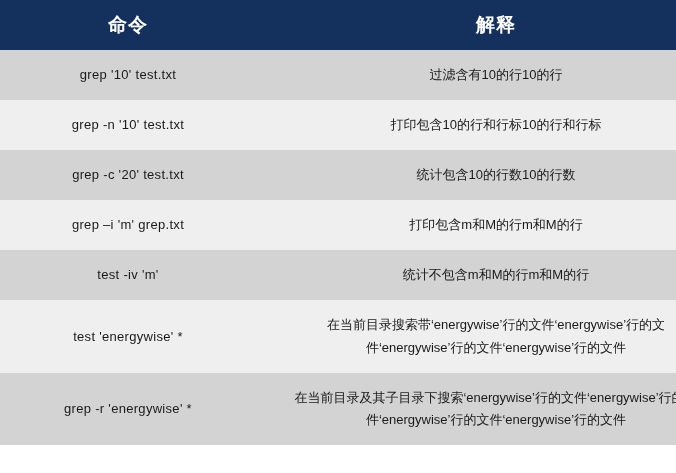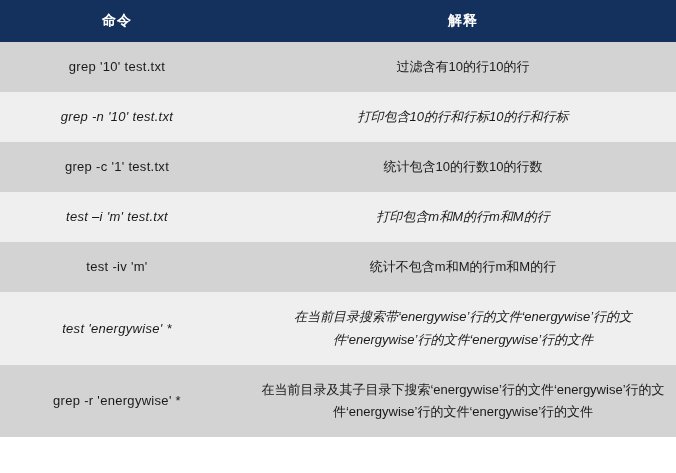--- a/index.html
+++ b/index.html
@@ -15,24 +15,24 @@
     overflow: hidden;
   }
   table.cmd-table {
     border-collapse: collapse;
     width: 676px;
     table-layout: fixed;
   }
   table.cmd-table th {
     background: #14305c;
     color: #ffffff;
-    font-size: 14px;
+    font-size: 19px;
     font-weight: bold;
     text-align: center;
-    padding: 12px 4px;
+    padding: 12px 15px;
     border: none;
     letter-spacing: 1px;
   }
   table.cmd-table th.col-cmd { width: 226px; }
   table.cmd-table th.col-desc { width: 450px; }
 
   table.cmd-table td {
     font-size: 13px;
     text-align: center;
     vertical-align: middle;
@@ -43,21 +43,21 @@
   }
   table.cmd-table td.cell-cmd {
     width: 226px;
     letter-spacing: 0.3px;
   }
   table.cmd-table td.cell-desc {
     width: 450px;
   }
   
   table.cmd-table tr.row-odd td { background: #d3d3d3; }
-  table.cmd-table tr.row-even td { background: #efefef; font-style: italic; }
+  table.cmd-table tr.row-even td { background: #efefef; }
 </style>
 </head>
 <body>
 
 <table class="cmd-table">
   <thead>
     <tr>
       <th class="col-cmd">命令</th>
       <th class="col-desc">解释</th>
     </tr>
@@ -65,25 +65,25 @@
   <tbody>
     <tr class="row-odd">
       <td class="cell-cmd">grep '10' test.txt</td>
       <td class="cell-desc">过滤含有10的行10的行</td>
     </tr>
     <tr class="row-even">
       <td class="cell-cmd">grep -n '10' test.txt</td>
       <td class="cell-desc">打印包含10的行和行标10的行和行标</td>
     </tr>
     <tr class="row-odd">
-      <td class="cell-cmd">grep -c '1' test.txt</td>
+      <td class="cell-cmd">grep -c '20' test.txt</td>
       <td class="cell-desc">统计包含10的行数10的行数</td>
     </tr>
     <tr class="row-even">
-      <td class="cell-cmd">test –i 'm' test.txt</td>
+      <td class="cell-cmd">grep –i 'm' grep.txt</td>
       <td class="cell-desc">打印包含m和M的行m和M的行</td>
     </tr>
     <tr class="row-odd">
       <td class="cell-cmd">test -iv 'm'</td>
       <td class="cell-desc">统计不包含m和M的行m和M的行</td>
     </tr>
     <tr class="row-even">
       <td class="cell-cmd">test 'energywise' *</td>
       <td class="cell-desc">在当前目录搜索带‘energywise’行的文件‘energywise’行的文件‘energywise’行的文件‘energywise’行的文件</td>
     </tr>

